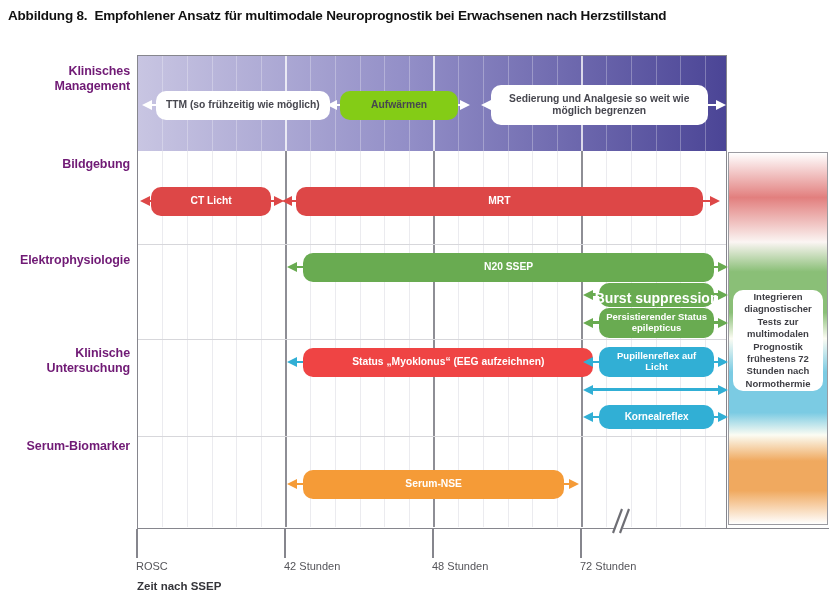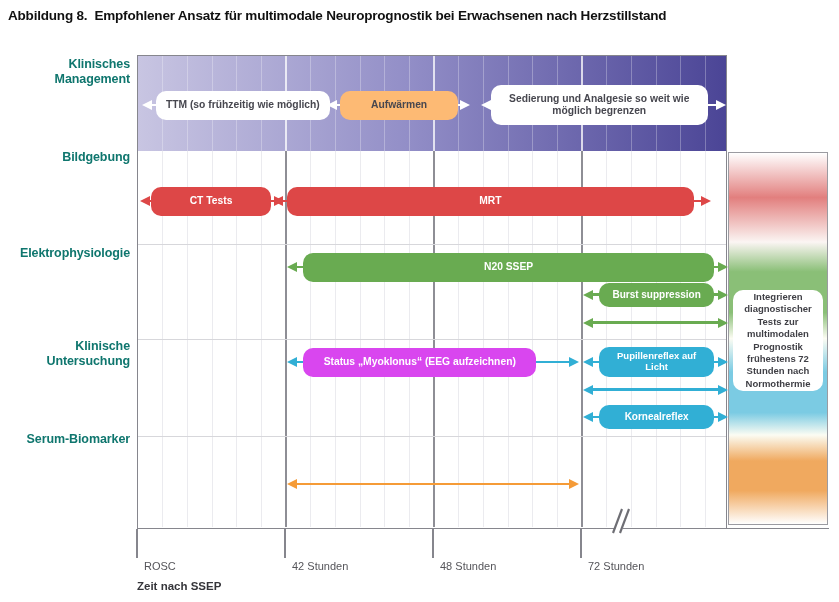--- a/index.html
+++ b/index.html
@@ -9,22 +9,22 @@
     font-family:"Liberation Sans", sans-serif;
     -webkit-font-smoothing:antialiased;
   }
   .abs{position:absolute;}
   #fig-title{
     left:8px;top:8px;width:820px;
     font-size:13.5px;font-weight:bold;color:#111;letter-spacing:-0.2px;
   }
   .row-label{
     left:0;width:130px;text-align:right;
-    font-size:12.5px;font-weight:bold;color:#0f766e;
-    white-space:pre-line;line-height:1.18;letter-spacing:-0.1px;
+    font-size:12.5px;font-weight:bold;color:#701a75;
+    white-space:pre-line;line-height:1.18;letter-spacing:-0.1px;margin-top:7px;
   }
   #plot{
     left:137px;top:55px;width:590px;height:474px;
     border:1.5px solid #86868d;box-sizing:border-box;background:#fff;
   }
   #band{
     position:absolute;left:0;top:0;width:100%;height:95px;
     background:linear-gradient(90deg,#c8c5e2 0%,#928ec7 46%,#4b4596 100%);
   }
   .vline{position:absolute;top:0;}
@@ -51,21 +51,21 @@
       #f0a95f 83%, #f0a95f 91%, #ffffff 100%);
   }
   #grad-note{
     position:absolute;left:4px;top:137px;width:90px;height:101px;
     background:#fff;border-radius:10px;box-sizing:border-box;
     display:flex;align-items:center;justify-content:center;text-align:center;
     font-size:9.5px;font-weight:bold;color:#3f3f45;line-height:1.3;
     padding:4px 3px;
   }
   .tick-line{position:absolute;width:1.5px;background:#86868d;top:529px;height:29px;}
-  .tick-label{position:absolute;top:560px;font-size:11px;color:#55555a;white-space:nowrap;margin-left:8px;}
+  .tick-label{position:absolute;top:560px;font-size:11px;color:#55555a;white-space:nowrap;}
   #axis-line{left:137px;top:527.5px;width:692px;height:1.5px;background:#86868d;}
   #axis-title{left:137px;top:580px;font-size:11.5px;font-weight:bold;color:#35353a;}
   #break-mark{left:606px;top:507px;}
 </style>
 </head>
 <body>
 
 <div class="abs" id="fig-title">Abbildung 8.&nbsp; Empfohlener Ansatz für multimodale Neuroprognostik bei Erwachsenen nach Herzstillstand</div>
 
 <div id="row-labels">
@@ -137,74 +137,77 @@
         <div class="ah l" style="border-right: 10px solid rgb(255, 255, 255);"></div>
         <div class="ah r" style="border-left: 10px solid rgb(255, 255, 255);"></div>
         <div class="pill one" style="left: 13.5667px; width: 174px; background: rgb(255, 255, 255); font-size: 10.3px; color: rgb(71, 71, 79);">
           <span>TTM (so frühzeitig wie möglich)</span>
         </div>
       </div>
       <div class="bar" style="left: 188.7px; top: 34.5px; width: 143.067px; height: 29px;">
         <div class="line" style="background: rgb(255, 255, 255);"></div>
         <div class="ah l" style="border-right: 10px solid rgb(255, 255, 255);"></div>
         <div class="ah r" style="border-left: 10px solid rgb(255, 255, 255);"></div>
-        <div class="pill one" style="left: 13.5667px; width: 117.783px; background: #fdba74; font-size: 10.3px; color: rgb(71, 71, 79);">
+        <div class="pill one" style="left: 13.5667px; width: 117.783px; background: #84cc16; font-size: 10.3px; color: rgb(71, 71, 79);">
           <span>Aufwärmen</span>
         </div>
       </div>
       <div class="bar" style="left: 342.867px; top: 29px; width: 245.433px; height: 40px;">
         <div class="line" style="background: rgb(255, 255, 255);"></div>
         <div class="ah l" style="border-right: 10px solid rgb(255, 255, 255);"></div>
         <div class="ah r" style="border-left: 10px solid rgb(255, 255, 255);"></div>
         <div class="pill" style="left: 9.86667px; width: 217.067px; background: rgb(255, 255, 255); font-size: 10.3px; color: rgb(71, 71, 79);">
           <span style="display: block; padding: 0px 6px;">Sedierung und Analgesie so weit wie möglich begrenzen</span>
         </div>
       </div>
       <div class="bar" style="left: 1.85px; top: 130.5px; width: 144.3px; height: 29px;">
         <div class="line" style="background: rgb(221, 71, 71);"></div>
         <div class="ah l" style="border-right: 10px solid rgb(221, 71, 71);"></div>
         <div class="ah r" style="border-left: 10px solid rgb(221, 71, 71);"></div>
         <div class="pill one" style="left: 11.1px; width: 120.25px; background: rgb(221, 71, 71); font-size: 10.3px;">
-          <span>CT Tests</span>
-        </div>
-      </div>
-      <div class="bar" style="left: 135px; top: 130.5px; width: 437.833px; height: 29px;">
+          <span>CT Licht</span>
+        </div>
+      </div>
+      <div class="bar" style="left: 144px; top: 130.5px; width: 437.833px; height: 29px;">
         <div class="line" style="background: rgb(221, 71, 71);"></div>
         <div class="ah l" style="border-right: 10px solid rgb(221, 71, 71);"></div>
         <div class="ah r" style="border-left: 10px solid rgb(221, 71, 71);"></div>
         <div class="pill one" style="left: 13.5667px; width: 407.617px; background: rgb(221, 71, 71); font-size: 10.3px;">
           <span>MRT</span>
         </div>
       </div>
       <div class="bar" style="left: 149.233px; top: 196.5px; width: 440.917px; height: 29px;">
         <div class="line" style="background: rgb(105, 171, 81);"></div>
         <div class="ah l" style="border-right: 10px solid rgb(105, 171, 81);"></div>
         <div class="ah r" style="border-left: 10px solid rgb(105, 171, 81);"></div>
         <div class="pill one" style="left: 16.0333px; width: 410.7px; background: rgb(105, 171, 81); font-size: 10.3px;">
           <span>N20 SSEP</span>
         </div>
       </div>
       <div class="bar" style="left: 445.233px; top: 226.5px; width: 144.917px; height: 24px;">
         <div class="line" style="background: rgb(105, 171, 81);"></div>
         <div class="ah l" style="border-right: 10px solid rgb(105, 171, 81);"></div>
         <div class="ah r" style="border-left: 10px solid rgb(105, 171, 81);"></div>
-        <div class="pill one" style="left: 16.0333px; width: 114.7px; background: rgb(105, 171, 81); font-size: 10px;">
+        <div class="pill one" style="left: 16.0333px; width: 114.7px; background: rgb(105, 171, 81); font-size: 14px; align-items: flex-end;">
           <span>Burst suppression</span>
         </div>
       </div>
       <div class="bar" style="left: 445.233px; top: 251.5px; width: 144.917px; height: 30px;">
         <div class="line" style="background: rgb(105, 171, 81);"></div>
         <div class="ah l" style="border-right: 10px solid rgb(105, 171, 81);"></div>
         <div class="ah r" style="border-left: 10px solid rgb(105, 171, 81);"></div>
+        <div class="pill" style="left: 16.0333px; width: 114.7px; background: rgb(105, 171, 81); font-size: 9.5px;">
+          <span style="display: block; padding: 0px 6px;">Persistierender Status epilepticus</span>
+        </div>
       </div>
       <div class="bar" style="left: 149.233px; top: 291.5px; width: 291.683px; height: 29px;">
         <div class="line" style="background: rgb(49, 175, 213);"></div>
         <div class="ah l" style="border-right: 10px solid rgb(49, 175, 213);"></div>
         <div class="ah r" style="border-left: 10px solid rgb(49, 175, 213);"></div>
-        <div class="pill one" style="left: 16.0333px; width: 233px; background: #d946ef; font-size: 10.3px;">
+        <div class="pill one" style="left: 16.0333px; width: 290px; background: #ef4444; font-size: 10.3px;">
           <span>Status „Myoklonus“ (EEG aufzeichnen)</span>
         </div>
       </div>
       <div class="bar" style="left: 445.233px; top: 291px; width: 144.917px; height: 30px;">
         <div class="line" style="background: rgb(49, 175, 213);"></div>
         <div class="ah l" style="border-right: 10px solid rgb(49, 175, 213);"></div>
         <div class="ah r" style="border-left: 10px solid rgb(49, 175, 213);"></div>
         <div class="pill" style="left: 16.0333px; width: 114.7px; background: rgb(49, 175, 213); font-size: 9.5px;">
           <span style="display: block; padding: 0px 6px;">Pupillenreflex auf Licht</span>
         </div>
@@ -219,20 +222,23 @@
         <div class="ah l" style="border-right: 10px solid rgb(49, 175, 213);"></div>
         <div class="ah r" style="border-left: 10px solid rgb(49, 175, 213);"></div>
         <div class="pill one" style="left: 16.0333px; width: 114.7px; background: rgb(49, 175, 213); font-size: 10px;">
           <span>Kornealreflex</span>
         </div>
       </div>
       <div class="bar" style="left: 149.233px; top: 413.5px; width: 291.683px; height: 29px;">
         <div class="line" style="background: rgb(245, 155, 55);"></div>
         <div class="ah l" style="border-right: 10px solid rgb(245, 155, 55);"></div>
         <div class="ah r" style="border-left: 10px solid rgb(245, 155, 55);"></div>
+        <div class="pill one" style="left: 16.0333px; width: 260.85px; background: rgb(245, 155, 55); font-size: 10.3px;">
+          <span>Serum-NSE</span>
+        </div>
       </div>
     </div>
 </div>
 
 <div class="abs" id="grad-col">
   <div id="grad-note">Integrieren diagnostischer Tests zur multimodalen Prognostik frühestens 72 Stunden nach Normothermie</div>
 </div>
 
 <div class="abs" id="axis-line"></div>
 <div id="axis-ticks">

